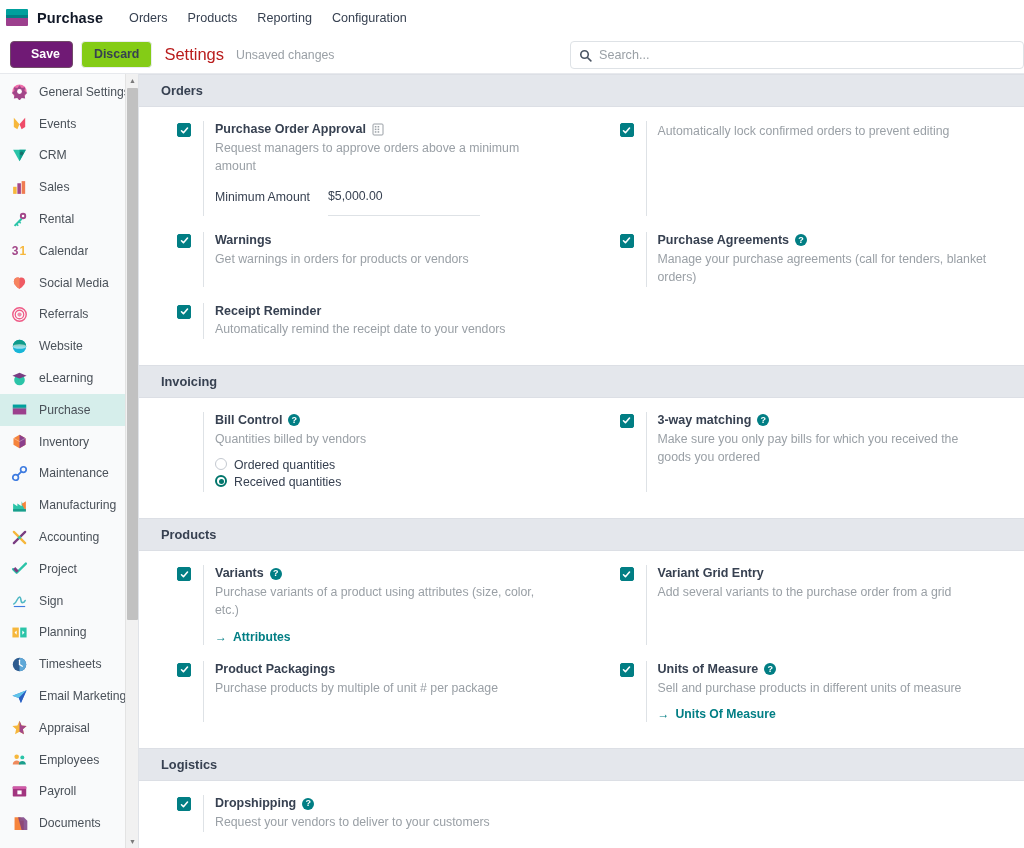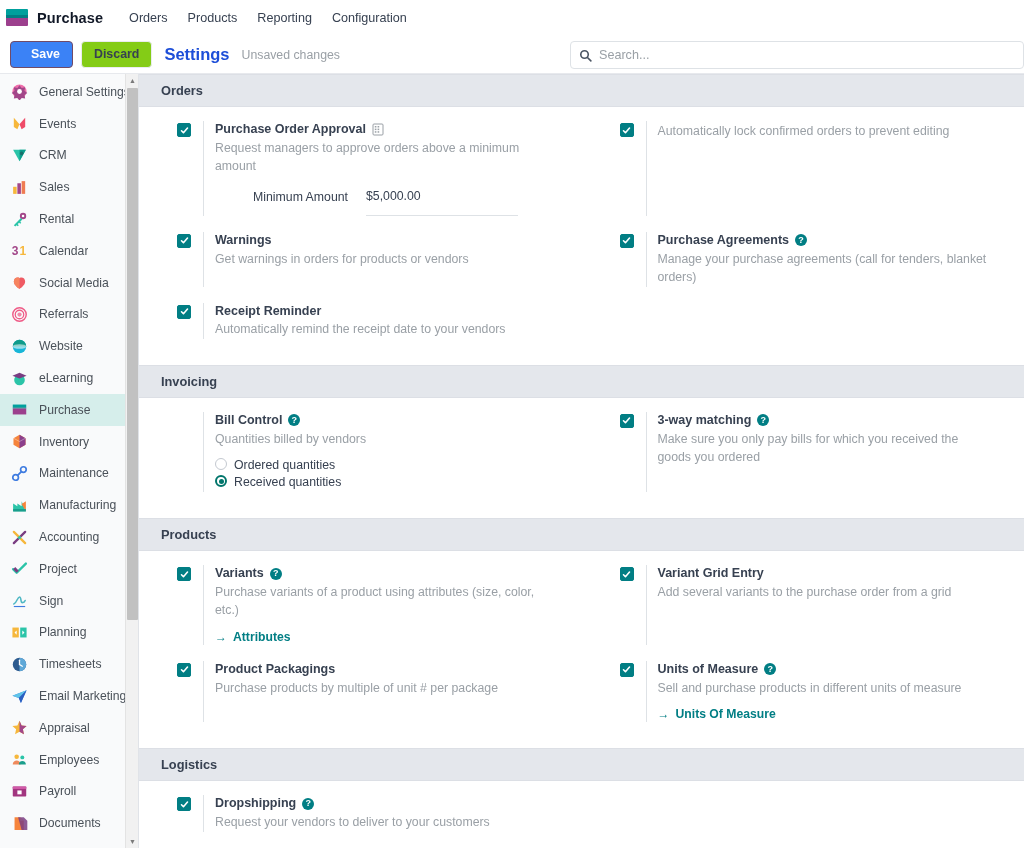--- a/index.html
+++ b/index.html
@@ -54,29 +54,29 @@
   .btn {
     font-size: 12.4px;
     border: 1px solid transparent;
     border-radius: 4px;
     padding: 5px 12px 6px;
     cursor: pointer;
     font-weight: 700;
     line-height: 1.15;
   }
   .btn-save {
-    background: #3b82f6; color: #ffffff; border-color: #714b67; padding-left: 20px;
+    background: #701a75; color: #ffffff; border-color: #714b67; padding-left: 20px;
   }
   .btn-discard {
     background: #84cc16; color: #374151; border-color: #e9ecef;
     margin-left: 8px;
   }
   .cp-title {
-    font-size: 16.5px; color: #1d4ed8; margin-left: 12px;
-    font-weight: 700;
+    font-size: 16.5px; color: #b91c1c; margin-left: 12px;
+    font-weight: 400;
   }
   .cp-status {
     font-size: 12.3px; color: #9aa0a6; margin-left: 12px;
   }
   .searchview {
     position: absolute;
     left: 570px;
     right: 0px;
     top: 5px;
     height: 28px;
@@ -235,21 +235,21 @@
     color: #017e84;
     font-weight: 700;
     display: inline-flex; align-items: center; gap: 6px;
     cursor: pointer;
   }
   .int-link .arr { font-size: 12px; }
 
   
   .sub-field {
     margin-top: 13px;
-    display: flex; align-items: flex-start; margin-left: 38px;
+    display: flex; align-items: flex-start;
   }
   .sub-label {
     font-size: 12.3px; color: #374151;
     width: 113px; line-height: 1.35;
   }
   .sub-value {
     font-size: 12.3px; color: #374151;
     border-bottom: 1px solid #dee2e6;
     min-width: 152px;
     padding-bottom: 12px;

